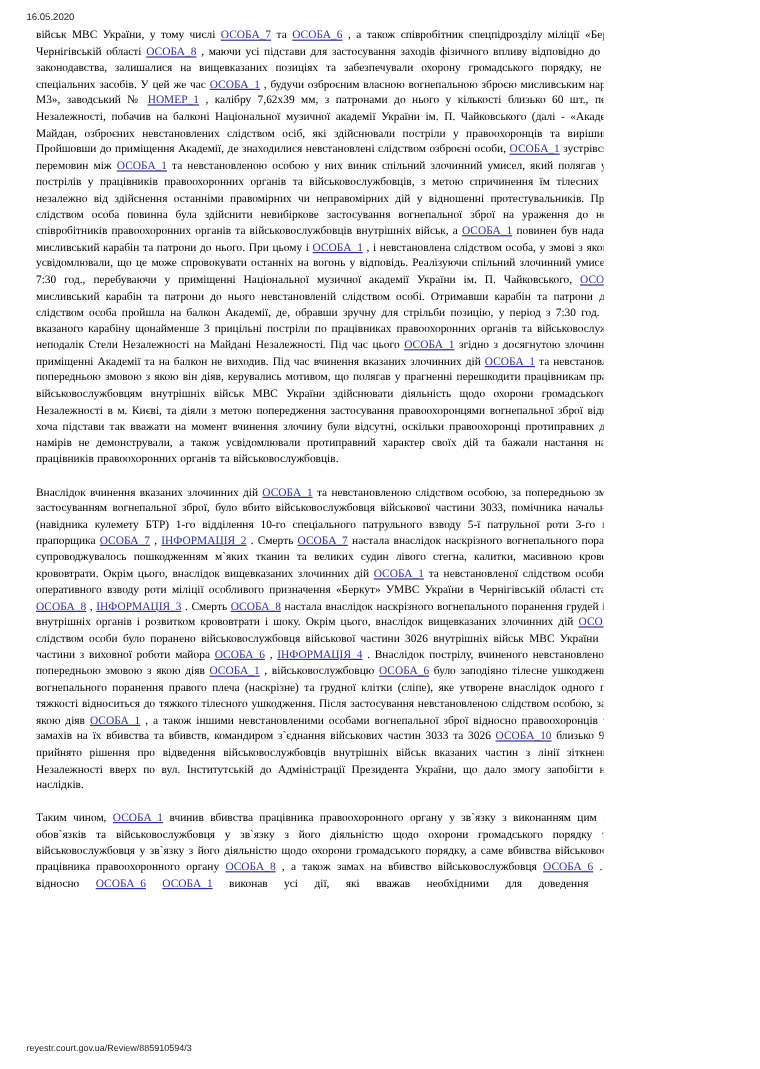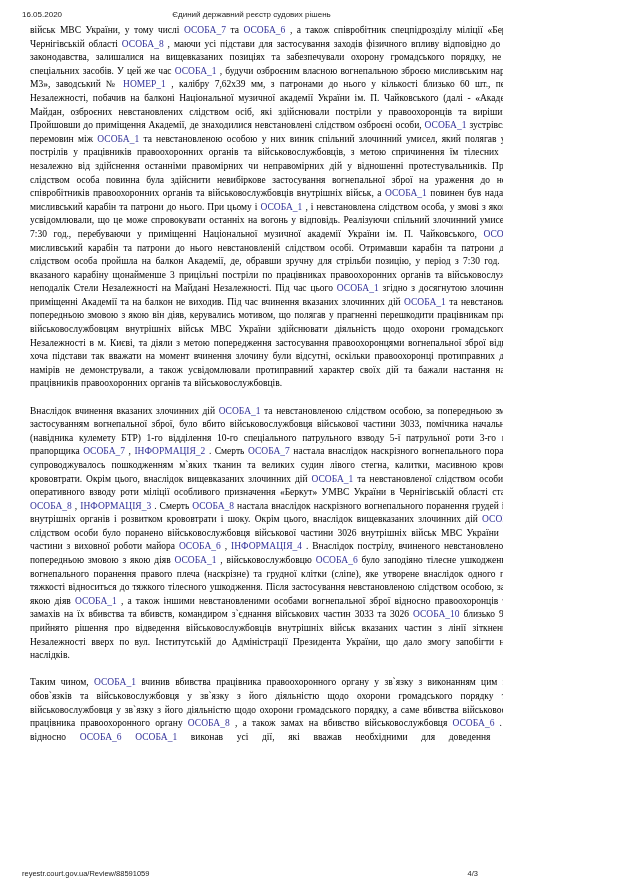--- a/index.html
+++ b/index.html
@@ -22,36 +22,35 @@
     position:absolute;top:24px;left:30px;width:573px;max-height:828px;overflow:hidden;
   }
   .doc-body p{
     margin:0 0 13.5px 0;
     text-align:justify;
     font-size:9.5px;
     line-height:13.6px;
     word-spacing:0.5px;
   }
   .doc-body p.cut-justify{text-align-last:justify;}
-  .tok{color:var(--link-color, #333399);}
+  .tok{color:var(--link-color, #333399);text-decoration:underline;}
   .footer{
     position:absolute;left:22px;right:25px;bottom:13px;
-    display:flex;justify-content:space-between;align-items:flex-end;
+    display:flex;justify-content:flex-start;align-items:flex-end;
     font-family:"Liberation Sans", sans-serif;
     font-size:7.5px;color:#1c1c1c;
   }
 </style>
 </head>
 <body>
 
 <div class="page">
 
   <div class="header">
     <span class="header-date">16.05.2020</span>
-    <span class="header-title">Єдиний державний реєстр судових рішень</span>
   </div>
 
   <div class="doc-body">
     <p>військ МВС України, у тому числі <span class="tok">ОСОБА_7</span> та <span class="tok">ОСОБА_6</span> , а також співробітник спецпідрозділу міліції «Беркут» УМВС України в Чернігівській області <span class="tok">ОСОБА_8</span> , маючи усі підстави для застосування заходів фізичного впливу відповідно до вище перелічених норм законодавства, залишалися на вищевказаних позиціях та забезпечували охорону громадського порядку, не застосовуючи наявних спеціальних засобів. У цей же час <span class="tok">ОСОБА_1</span> , будучи озброєним власною вогнепальною зброєю мисливським нарізним карабіном «Сайга М3», заводський № <span class="tok">НОМЕР_1</span> , калібру 7,62х39 мм, з патронами до нього у кількості близько 60 шт., перебуваючи на Майдані Незалежності, побачив на балконі Національної музичної академії України ім. П. Чайковського (далі - «Академія»), який виходив на Майдан, озброєних невстановлених слідством осіб, які здійснювали постріли у правоохоронців та вирішив приєднатися до них. Пройшовши до приміщення Академії, де знаходилися невстановлені слідством озброєні особи, <span class="tok">ОСОБА_1</span> зустрівся із однією з них. У ході перемовин між <span class="tok">ОСОБА_1</span> та невстановленою особою у них виник спільний злочинний умисел, який полягав у здійсненні прицільних пострілів у працівників правоохоронних органів та військовослужбовців, з метою спричинення їм тілесних ушкоджень та вбивств, незалежно від здійснення останніми правомірних чи неправомірних дій у відношенні протестувальників. При цьому невстановлена слідством особа повинна була здійснити невибіркове застосування вогнепальної зброї на ураження до невизначеного кола осіб співробітників правоохоронних органів та військовослужбовців внутрішніх військ, а <span class="tok">ОСОБА_1</span> повинен був надати їй для цього власний мисливський карабін та патрони до нього. При цьому і <span class="tok">ОСОБА_1</span> , і невстановлена слідством особа, у змові з якою перебував <span class="tok">ОСОБА_1</span> , усвідомлювали, що це може спровокувати останніх на вогонь у відповідь. Реалізуючи спільний злочинний умисел, 20.02.2014 р. близько 7:30 год., перебуваючи у приміщенні Національної музичної академії України ім. П. Чайковського, <span class="tok">ОСОБА_1</span> передав власний мисливський карабін та патрони до нього невстановленій слідством особі. Отримавши карабін та патрони до нього, невстановлена слідством особа пройшла на балкон Академії, де, обравши зручну для стрільби позицію, у період з 7:30 год. по 8:20 год. вчинила із вказаного карабіну щонайменше 3 прицільні постріли по працівниках правоохоронних органів та військовослужбовцях, які перебували неподалік Стели Незалежності на Майдані Незалежності. Під час цього <span class="tok">ОСОБА_1</span> згідно з досягнутою злочинною змовою перебував у приміщенні Академії та на балкон не виходив. Під час вчинення вказаних злочинних дій <span class="tok">ОСОБА_1</span> та невстановлена слідством особа, за попередньою змовою з якою він діяв, керувались мотивом, що полягав у прагненні перешкодити працівникам правоохоронних органів та військовослужбовцям внутрішніх військ МВС України здійснювати діяльність щодо охорони громадського порядку на Майдані Незалежності в м. Києві, та діяли з метою попередження застосування правоохоронцями вогнепальної зброї відносно мітингувальників, хоча підстави так вважати на момент вчинення злочину були відсутні, оскільки правоохоронці протиправних дій не вчиняли та таких намірів не демонстрували, а також усвідомлювали протиправний характер своїх дій та бажали настання наслідків у виді вбивств працівників правоохоронних органів та військовослужбовців.</p>
     <p>Внаслідок вчинення вказаних злочинних дій <span class="tok">ОСОБА_1</span> та невстановленою слідством особою, за попередньою змовою з якою він діяв із застосуванням вогнепальної зброї, було вбито військовослужбовця військової частини 3033, помічника начальника військового наряду (навідника кулемету БТР) 1-го відділення 10-го спеціального патрульного взводу 5-ї патрульної роти 3-го патрульного батальйону прапорщика <span class="tok">ОСОБА_7</span> , <span class="tok">ІНФОРМАЦІЯ_2</span> . Смерть <span class="tok">ОСОБА_7</span> настала внаслідок наскрізного вогнепального поранення лівого стегна, що супроводжувалось пошкодженням м`яких тканин та великих судин лівого стегна, калитки, масивною кровотечею та призвело до крововтрати. Окрім цього, внаслідок вищевказаних злочинних дій <span class="tok">ОСОБА_1</span> та невстановленої слідством особи було вбито міліціонера оперативного взводу роти міліції особливого призначення «Беркут» УМВС України в Чернігівській області старшого сержанта міліції <span class="tok">ОСОБА_8</span> , <span class="tok">ІНФОРМАЦІЯ_3</span> . Смерть <span class="tok">ОСОБА_8</span> настала внаслідок наскрізного вогнепального поранення грудей і живота з ушкодженням внутрішніх органів і розвитком крововтрати і шоку. Окрім цього, внаслідок вищевказаних злочинних дій <span class="tok">ОСОБА_1</span> та невстановленої слідством особи було поранено військовослужбовця військової частини 3026 внутрішніх військ МВС України - заступника командира частини з виховної роботи майора <span class="tok">ОСОБА_6</span> , <span class="tok">ІНФОРМАЦІЯ_4</span> . Внаслідок пострілу, вчиненого невстановленою слідством особою, за попередньою змовою з якою діяв <span class="tok">ОСОБА_1</span> , військовослужбовцю <span class="tok">ОСОБА_6</span> було заподіяно тілесне ушкодження у виді комбінованого вогнепального поранення правого плеча (наскрізне) та грудної клітки (сліпе), яке утворене внаслідок одного пострілу та за ступенем тяжкості відноситься до тяжкого тілесного ушкодження. Після застосування невстановленою слідством особою, за попередньою змовою з якою діяв <span class="tok">ОСОБА_1</span> , а також іншими невстановленими особами вогнепальної зброї відносно правоохоронців та вчинення цим самим замахів на їх вбивства та вбивств, командиром з`єднання військових частин 3033 та 3026 <span class="tok">ОСОБА_10</span> близько 9 год. 20.02.2014 р. було прийнято рішення про відведення військовослужбовців внутрішніх військ вказаних частин з лінії зіткнення, а саме з Майдану Незалежності вверх по вул. Інститутській до Адміністрації Президента України, що дало змогу запобігти настанню більш тяжких наслідків.</p>
     <p class="cut-justify">Таким чином, <span class="tok">ОСОБА_1</span> вчинив вбивства працівника правоохоронного органу у зв`язку з виконанням цим працівником службових обов`язків та військовослужбовця у зв`язку з його діяльністю щодо охорони громадського порядку та замах на вбивство військовослужбовця у зв`язку з його діяльністю щодо охорони громадського порядку, а саме вбивства військовослужбовця <span class="tok">ОСОБА_7</span> та працівника правоохоронного органу <span class="tok">ОСОБА_8</span> , а також замах на вбивство військовослужбовця <span class="tok">ОСОБА_6</span> . При вчиненні злочину відносно <span class="tok">ОСОБА_6</span> <span class="tok">ОСОБА_1</span> виконав усі дії, які вважав необхідними для доведення злочину - вбивства</p>
   </div>
 
   <div class="footer">
     <span>reyestr.court.gov.ua/Review/88591059</span>

